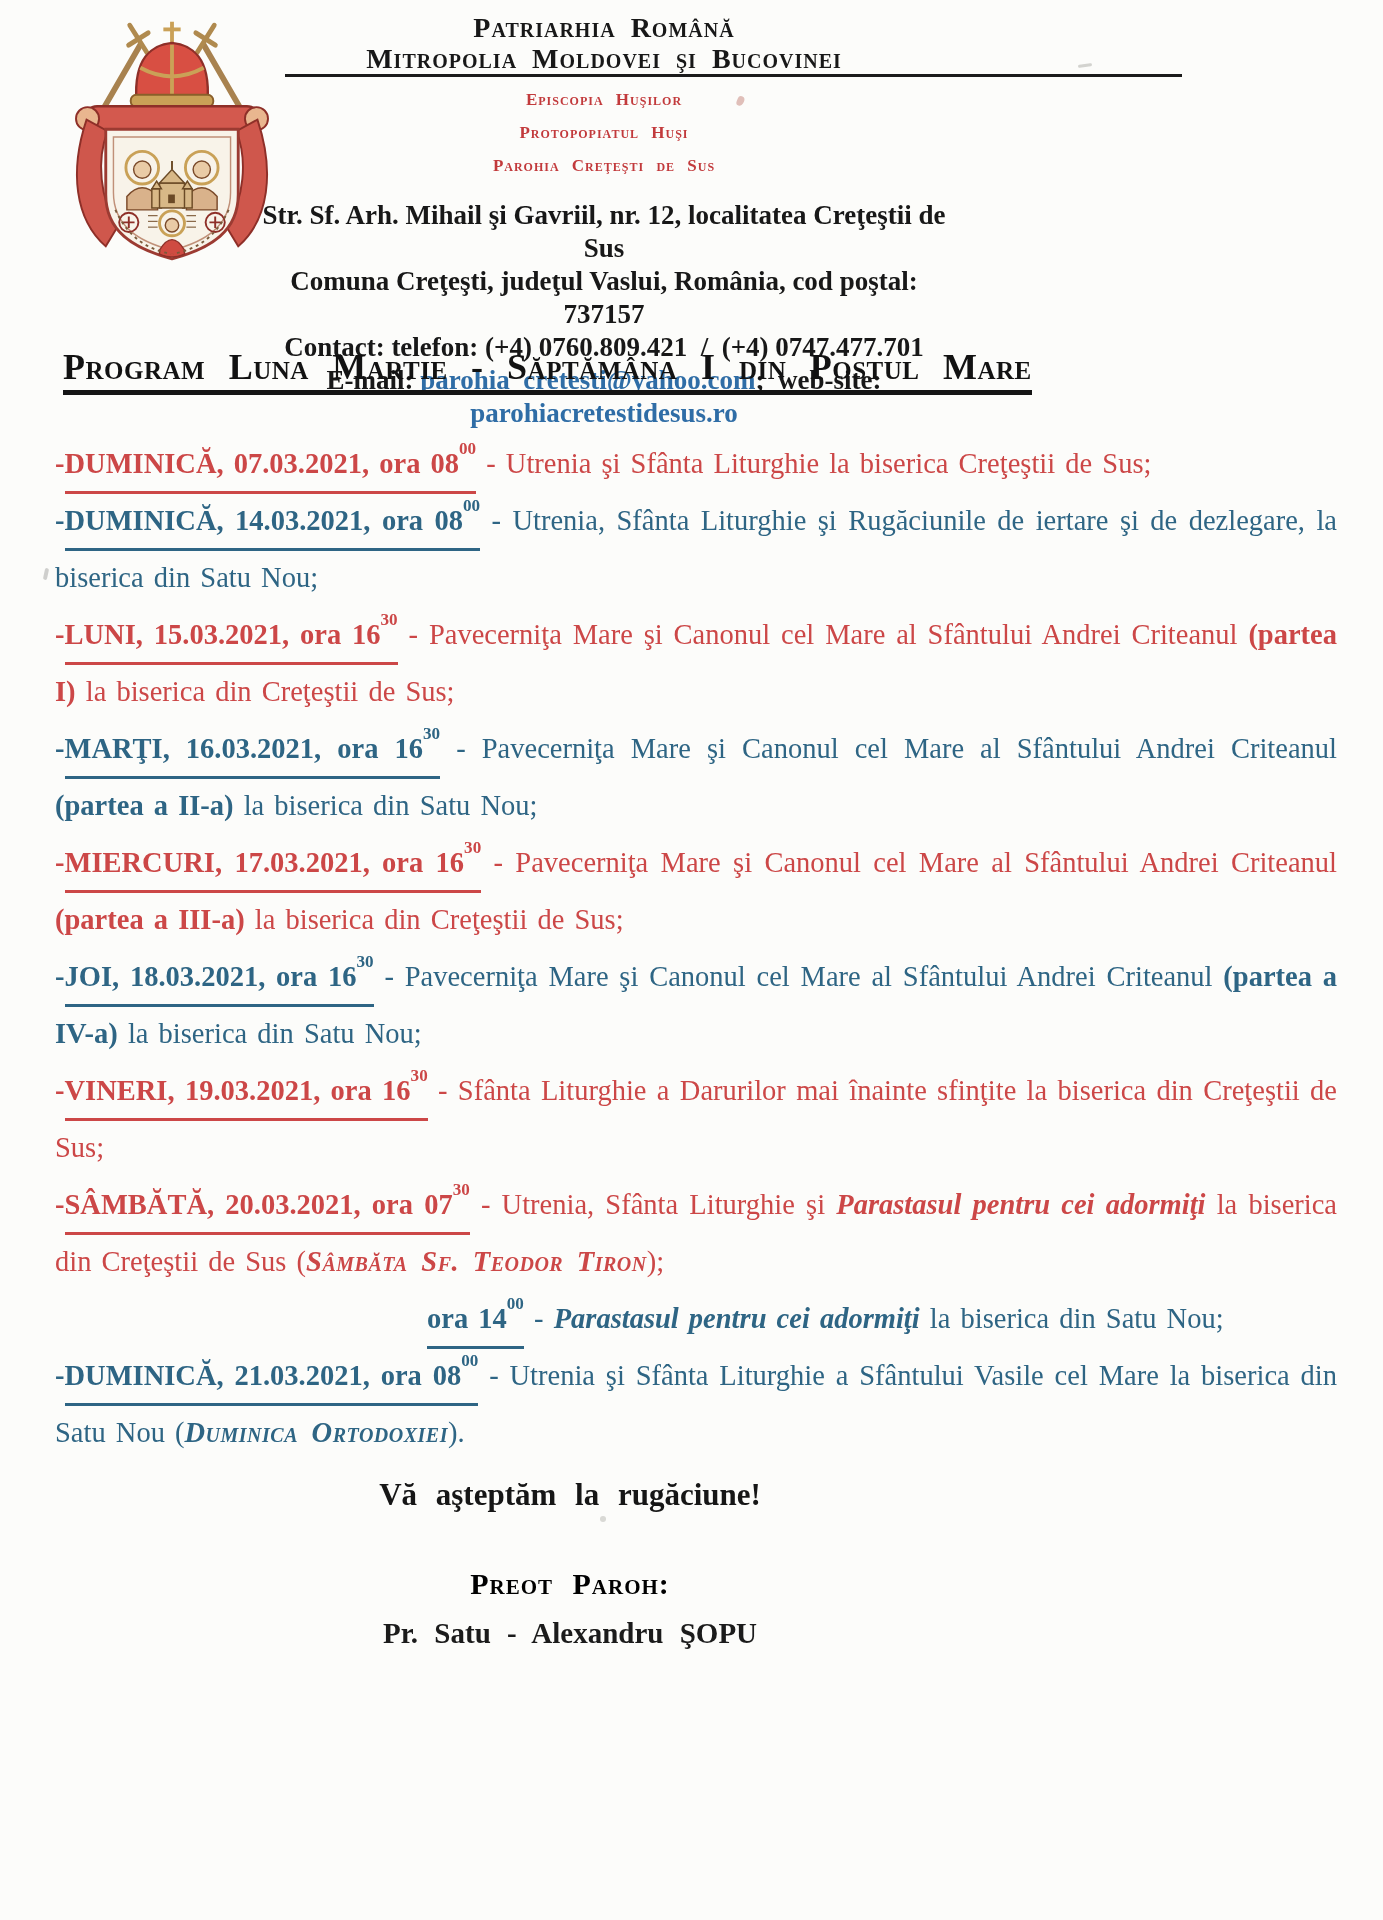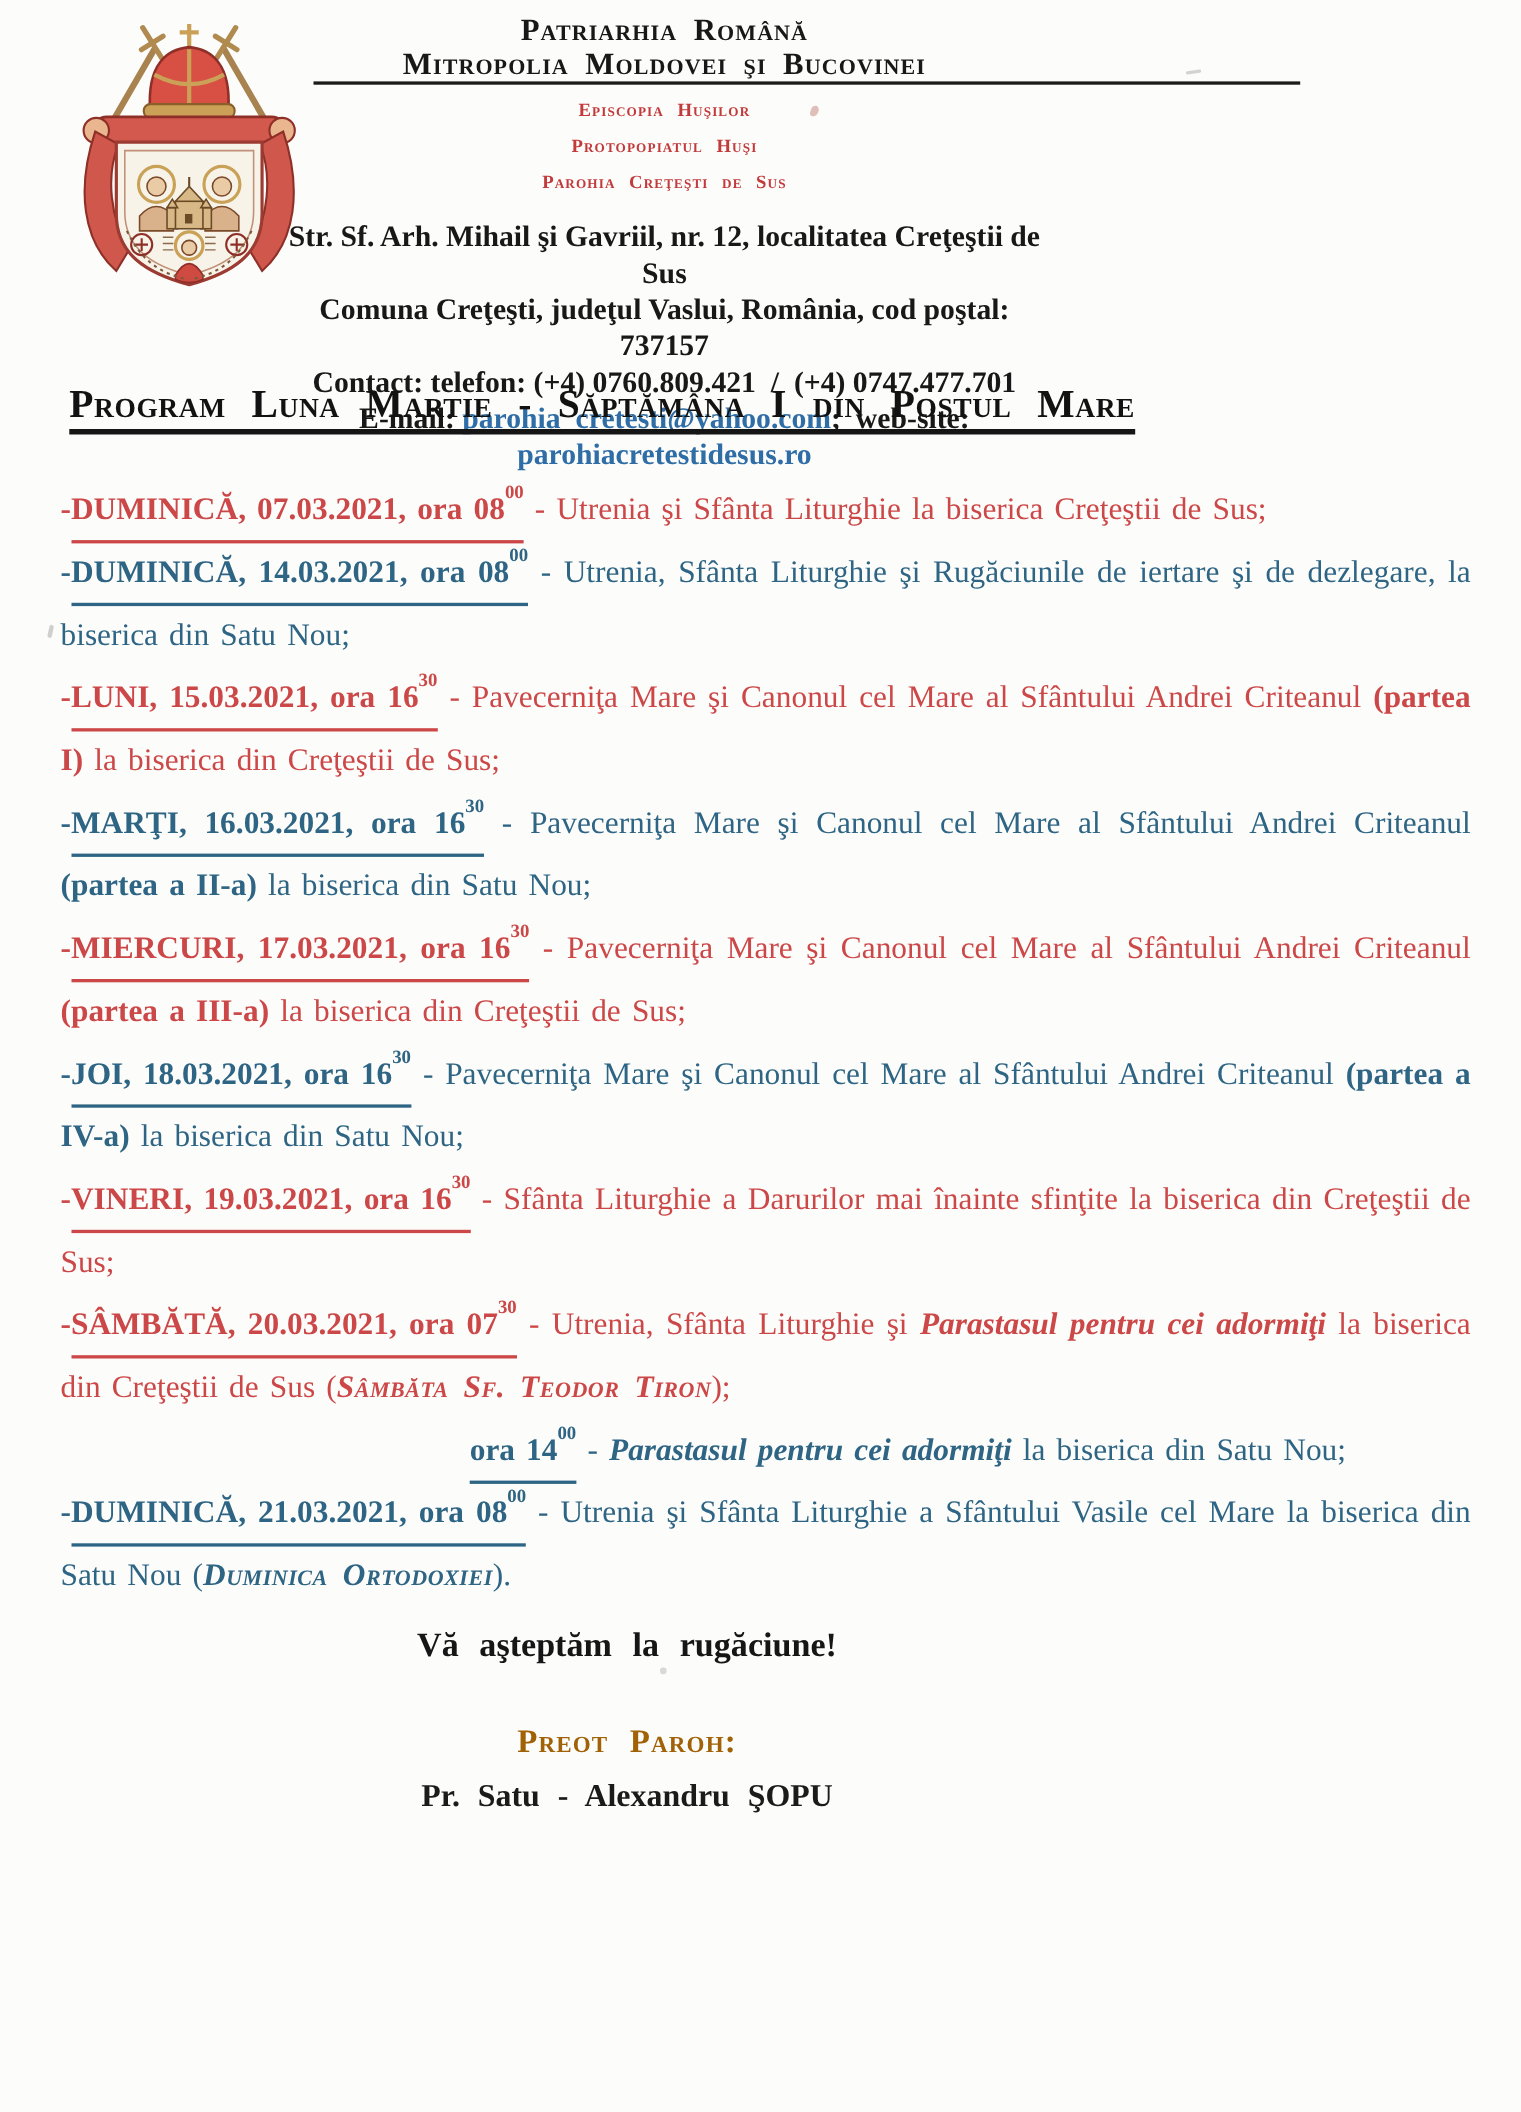--- a/index.html
+++ b/index.html
@@ -46,21 +46,21 @@
   .dateu{font-weight:700;border-bottom:3px solid currentColor;padding-bottom:12px;}
   .sup{font-size:.6em;line-height:0;position:relative;top:-.52em;font-weight:700;}
   .seg-n{}
   .seg-b{font-weight:700;}
   .seg-bi{font-weight:700;font-style:italic;}
   .seg-sc{font-weight:700;font-style:italic;font-variant:small-caps;letter-spacing:.5px;word-spacing:6px;}
 
   
   .footer{width:1030px;text-align:center;margin-top:16px;font-family:Liberation Serif, serif;}
   .closing{font-weight:700;font-size:31px;word-spacing:11px;color:#161616;}
-  .role{margin-top:54px;font-weight:700;font-size:30px;font-variant:small-caps;word-spacing:11px;letter-spacing:1px;color:#a16207;}
+  .role{margin-top:54px;font-weight:700;font-size:30px;font-variant:small-caps;word-spacing:11px;letter-spacing:1px;color:#000000;}
   .name{margin-top:16px;font-weight:700;font-size:29px;word-spacing:9px;color:#1b1b1b;}
 
   
   .artifact{position:absolute;}
   .a-comma{left:737px;top:96px;width:7px;height:10px;border-radius:50% 50% 60% 40%;background:#c98c84;opacity:.55;transform:rotate(20deg);}
   .a-apos{left:44px;top:568px;width:4px;height:12px;background:#9a9a96;opacity:.45;border-radius:2px;transform:rotate(12deg);}
   .a-dot{left:600px;top:1516px;width:6px;height:6px;border-radius:50%;background:#b5b5b0;opacity:.5;}
   .a-tick{left:1078px;top:64px;width:14px;height:3px;background:#a9a9a4;opacity:.5;border-radius:2px;transform:rotate(-8deg);}
 </style>
 </head>

